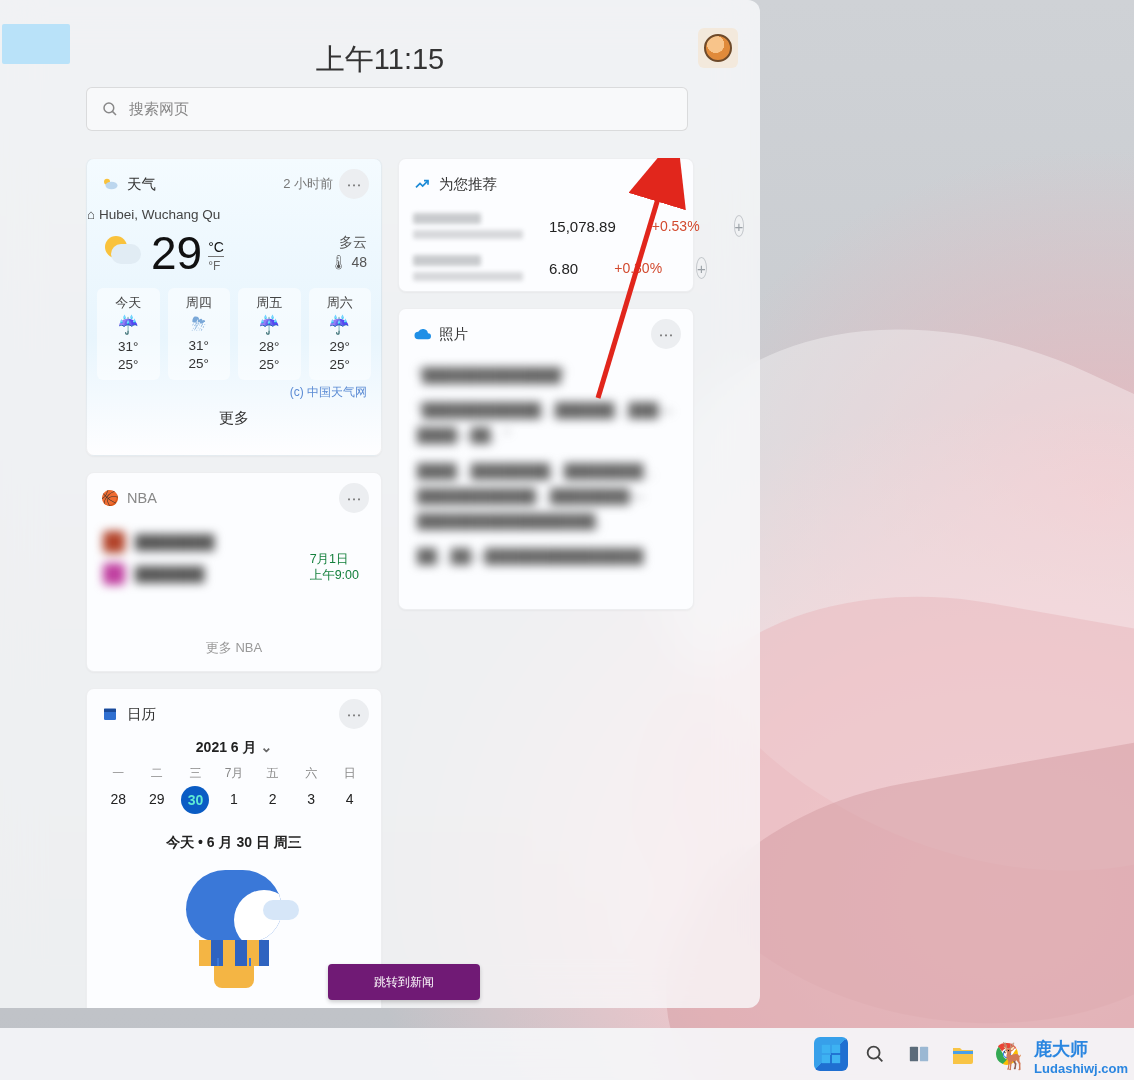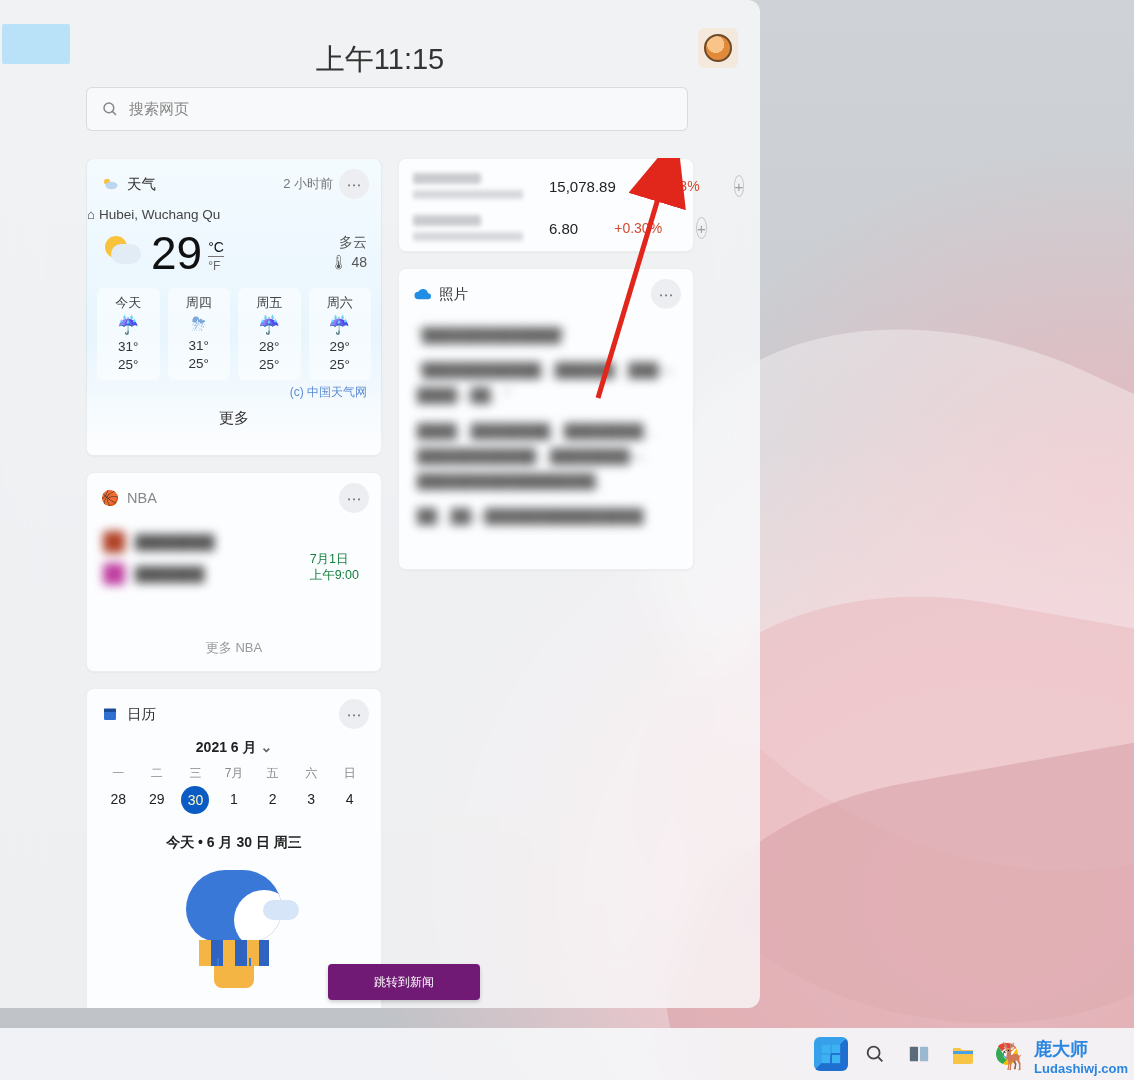--- a/index.html
+++ b/index.html
@@ -86,21 +86,21 @@
 #nbacard .meta2{position:absolute;right:22px;top:78px;text-align:left;font-size:12.5px;color:#15803d;line-height:1.3;}
 #nbacard .foot{position:absolute;left:0;right:0;bottom:14px;text-align:center;font-size:13px;color:#999;}
 
 
 #calcard{padding-bottom:14px;}
 #calmonth{ text-align:center; font-size:14px; font-weight:600; color:#222; margin-top:10px;}
 #calmonth::after{content:" ⌄"; color:#666;}
 #calgrid{ display:grid; grid-template-columns:repeat(7,1fr); padding:4px 12px 0;}
 #calgrid .dow{font-size:12px; color:#888; text-align:center; padding:4px 0;}
 #calgrid .dn{font-size:14px; color:#222; text-align:center; padding:5px 0;}
-#calgrid .dn.sel{ background:#0a5cc4; color:#fef9c3; border-radius:50%; width:28px;height:28px; line-height:28px; padding:0; margin:0 auto; font-weight:400;}
+#calgrid .dn.sel{ background:#0a5cc4; color:#5eead4; border-radius:50%; width:28px;height:28px; line-height:28px; padding:0; margin:0 auto; font-weight:700;}
 #caltoday{ text-align:center; font-size:14px; font-weight:600; color:#222; margin-top:20px;}
 
 
 #balloon{ width:110px;height:130px; margin:18px auto 0; position:relative;}
 #balloon .top{width:96px;height:72px;border-radius:48px 48px 40px 40px;background:#3a78d8;position:absolute;top:0;left:7px;overflow:hidden;}
 #balloon .top::after{content:"";position:absolute;left:48px;top:20px;width:60px;height:60px;border-radius:50%;background:#fff;}
 #balloon .cl{position:absolute;right:-10px;top:30px;width:36px;height:20px;border-radius:12px;background:#d6e6f8;}
 #balloon .str{width:70px;height:26px;position:absolute;top:70px;left:20px;background:repeating-linear-gradient(90deg,#f4b544 0 12px,#2e63c0 12px 24px);}
 #balloon .bsk{width:40px;height:22px;background:#f4b544;border-radius:0 0 8px 8px;position:absolute;top:96px;left:35px;}
 #balloon .rope{position:absolute;top:88px;width:2px;height:16px;background:#3a78d8;} .r1{left:38px;} .r2{left:70px;}
@@ -286,20 +286,31 @@
           <div class="rope r2"></div>
           <div class="bsk"></div>
       </div>
     </div>
 
   </div>
 
   <div class="col" id="colR">
 
     <div class="card" id="reccard">
+      <div class="chead">
+        <span class="ico">
+          <svg width="16" height="16" viewBox="0 0 24 24" fill="none" stroke="#1b8ad6" stroke-width="2.5">
+              <polyline points="3,17 9,11 13,15 21,7"></polyline>
+              <polyline points="15,7 21,7 21,13"></polyline>
+            </svg>
+        </span>
+        <span>为您推荐</span>
+        <span class="grow"></span>
+        <span class="more"></span>
+      </div>
       <div class="rows">
         <div class="srow">
           <div class="lbl">
               <div class="a"></div>
               <div class="b"></div>
             </div>
           <span class="val">15,078.89</span>
           <span class="chg">+0.53%</span>
           <span class="add">+</span>
         </div>

